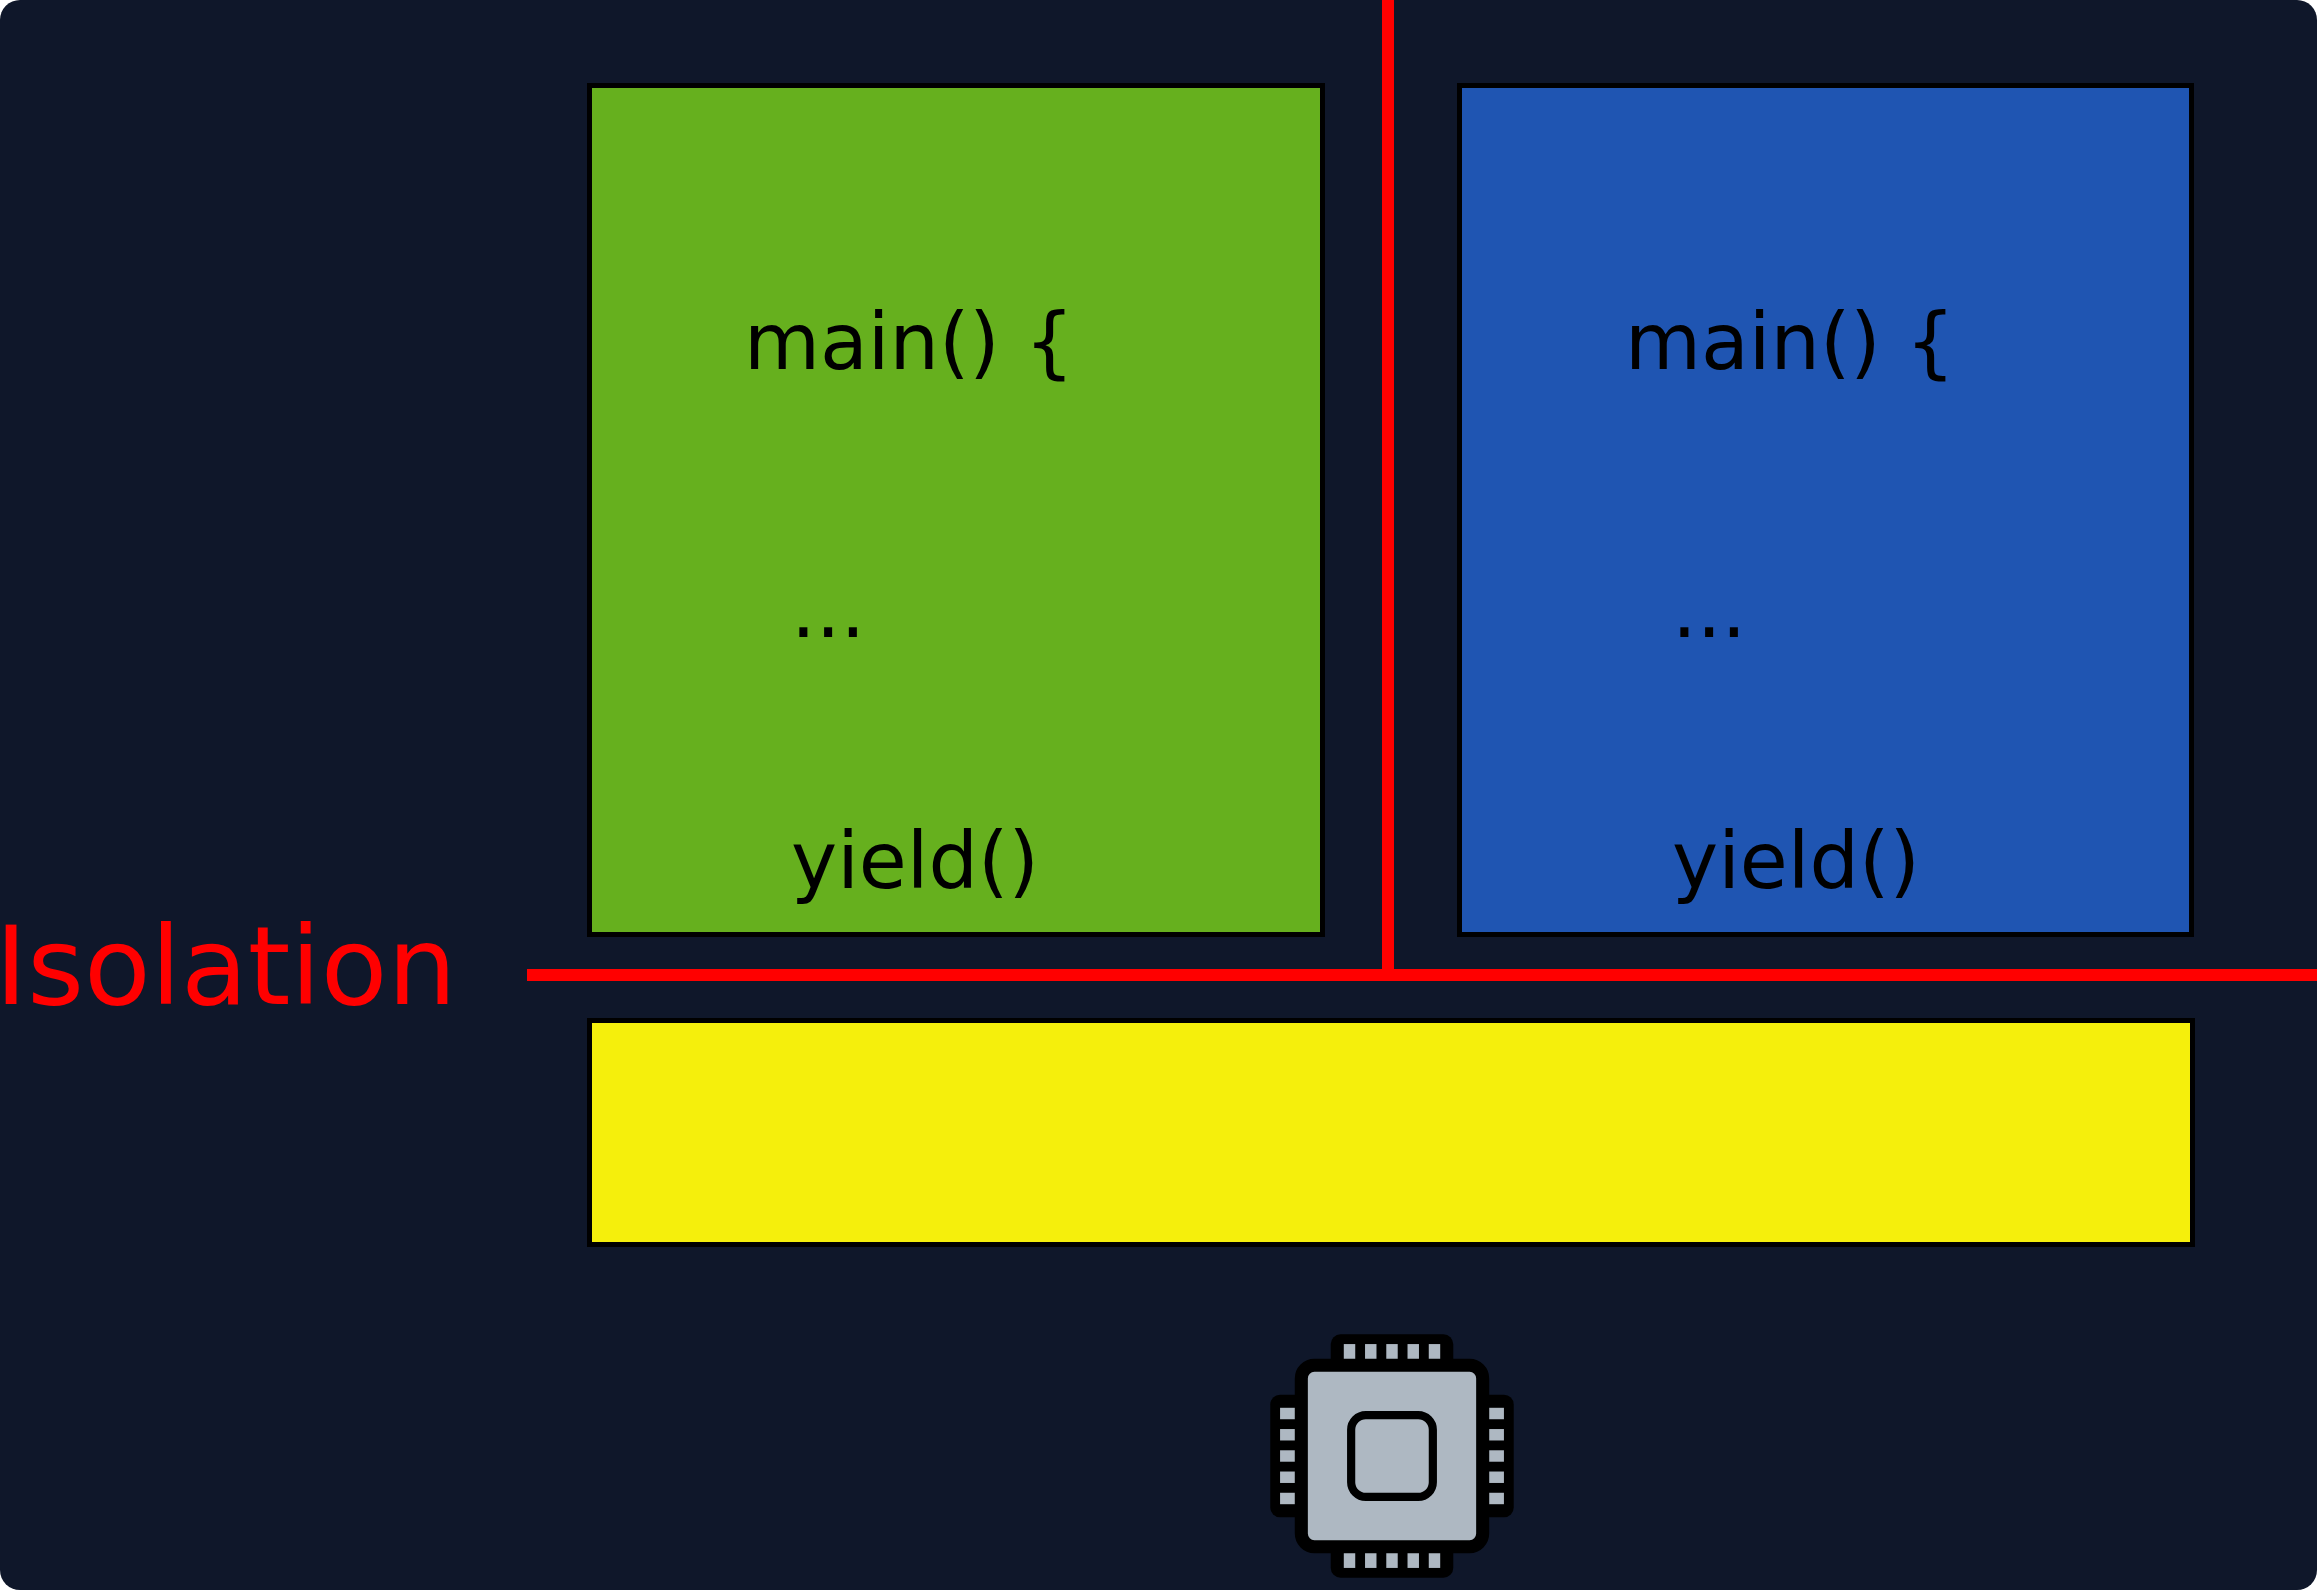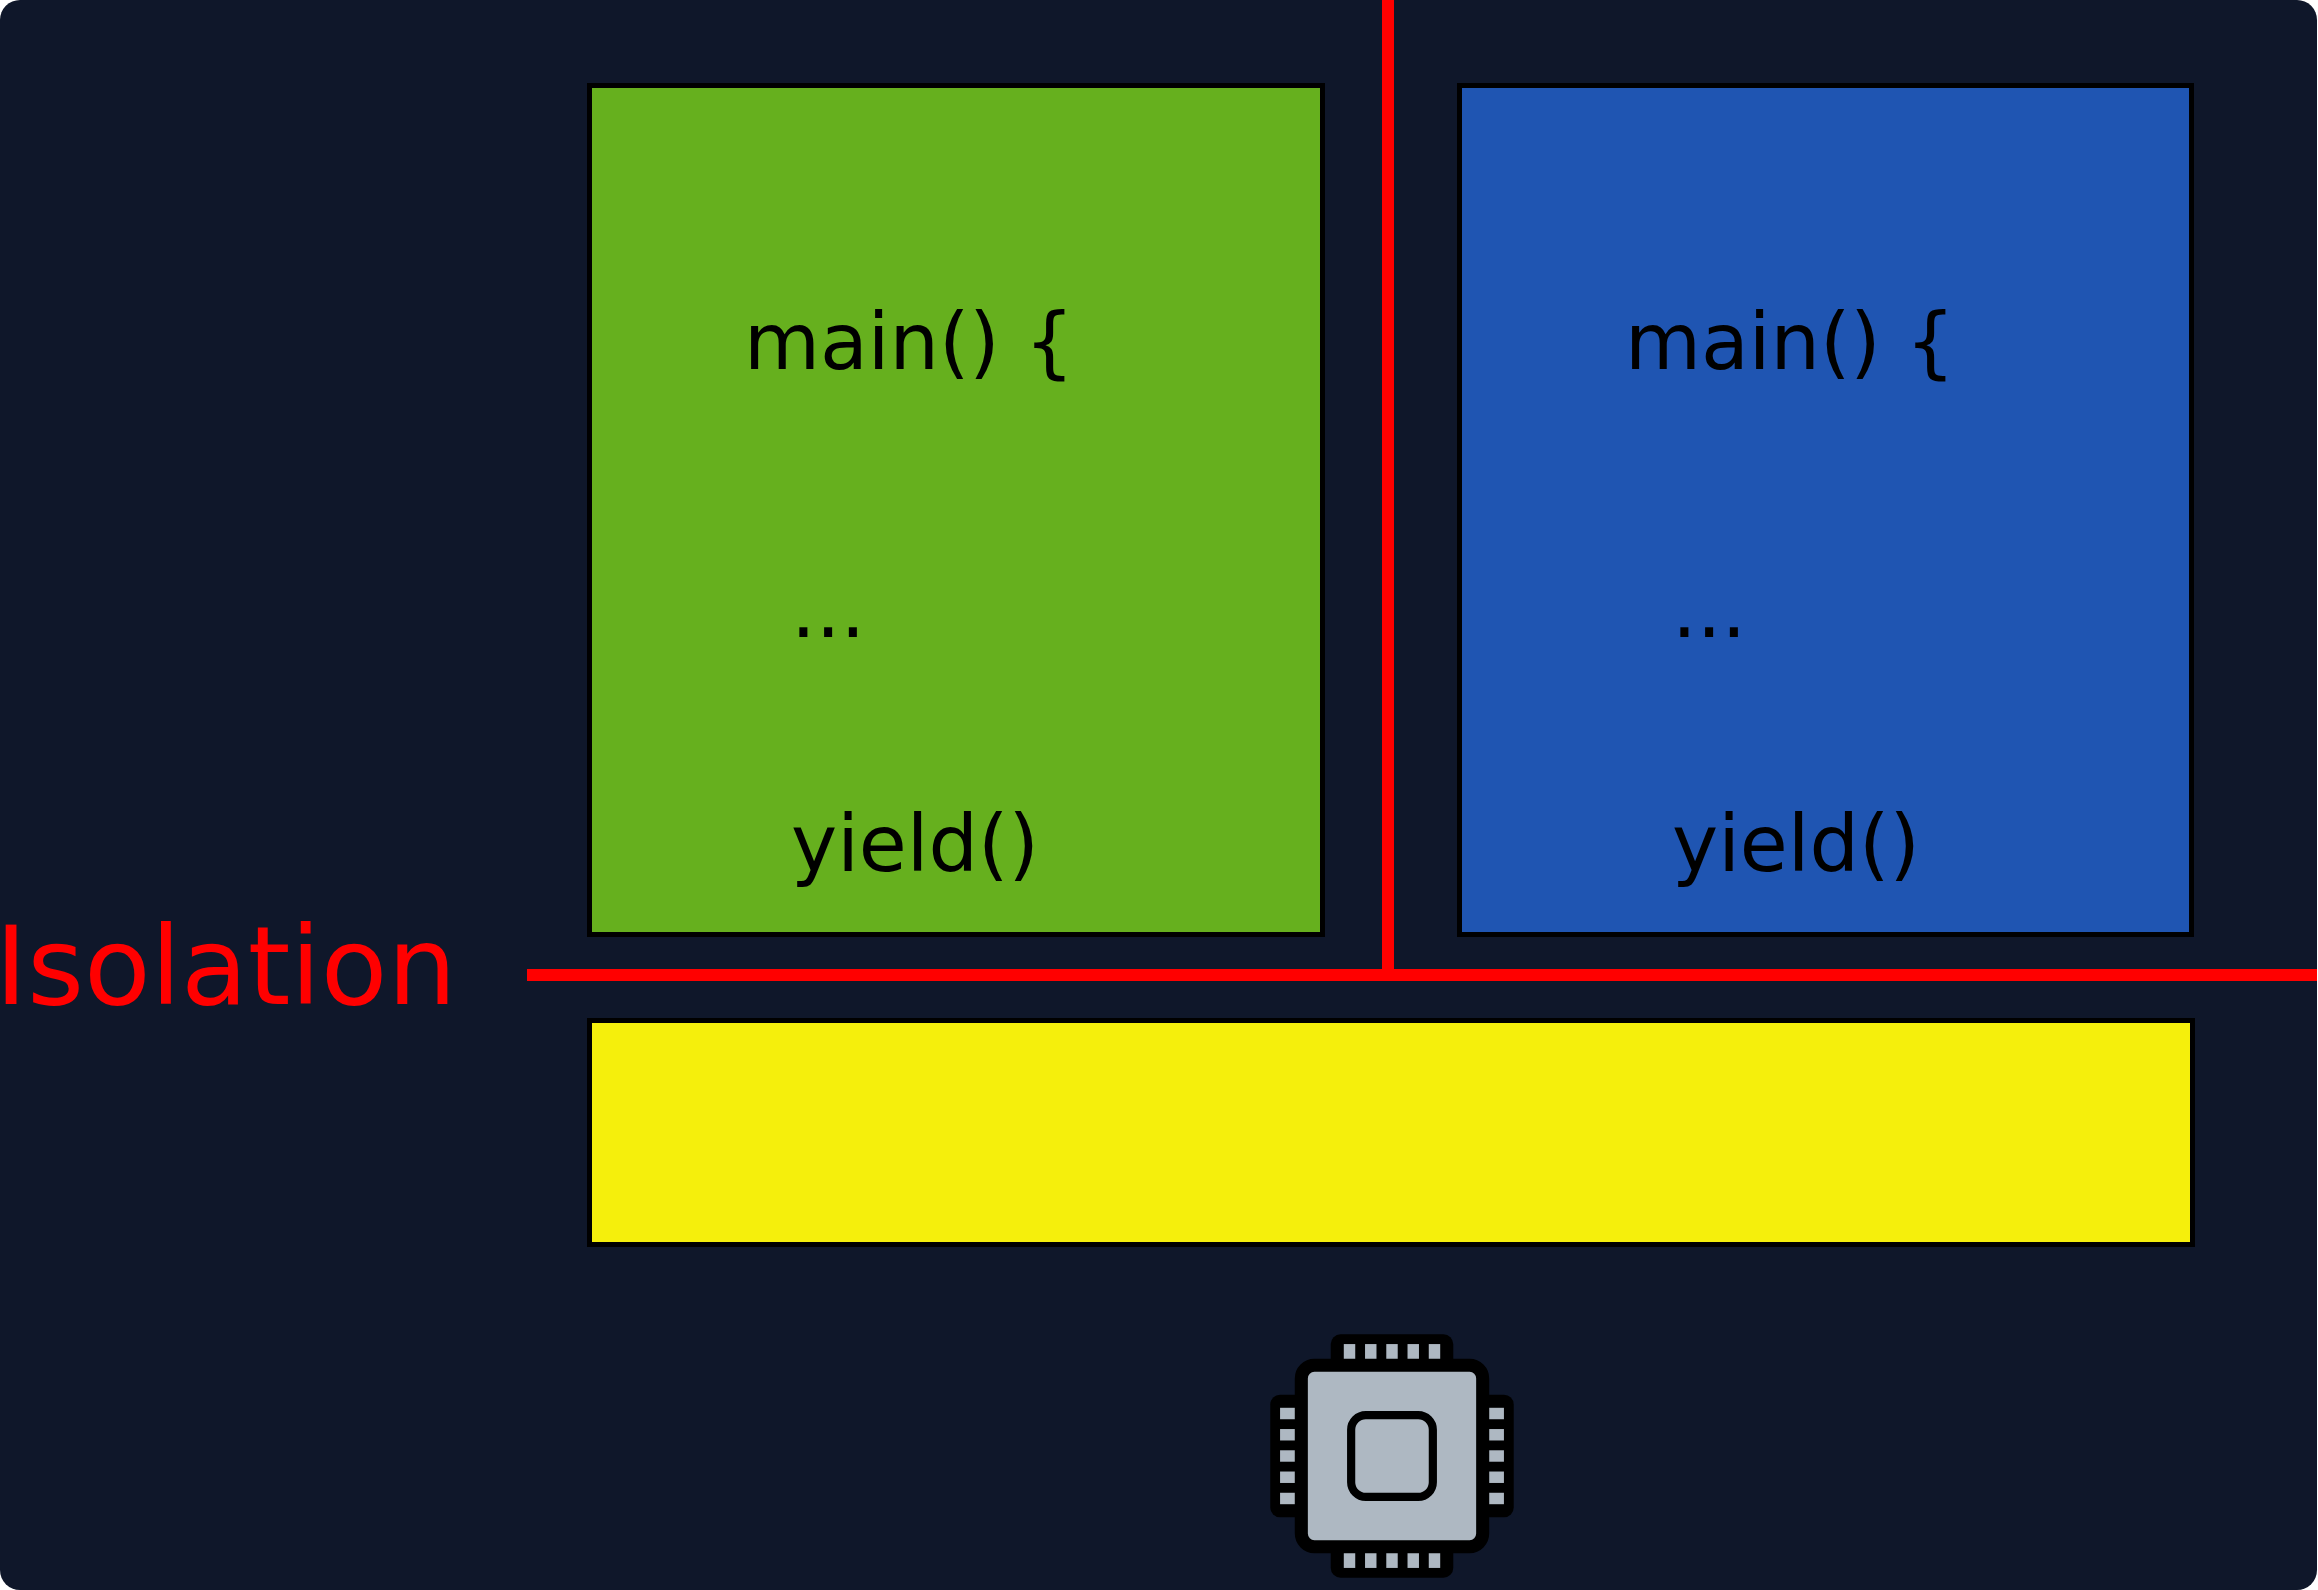--- a/index.html
+++ b/index.html
@@ -53,21 +53,21 @@
   }
   .code-line {
     display: block;
     white-space: pre;
   }
   #task-box-green .code-block { padding: 59px 0 0 152px; }
   #task-box-blue  .code-block { padding: 59px 0 0 163px; }
 
   .code-line.l1 { margin-top: 0px; }
   .code-line.l2 { margin-top: 34px; padding-left: 47px; }
-  .code-line.l3 { margin-top: 0; padding-left: 47px; }
+  .code-line.l3 { margin-top: 17px; padding-left: 47px; }
   .code-line.l4 { margin-top: 14.7px; padding-left: 0px; }
 
   
   #scheduler-bar {
     position: absolute;
     box-sizing: border-box;
     left: 587px;
     top: 1018px;
     width: 1608px;
     height: 229px;

